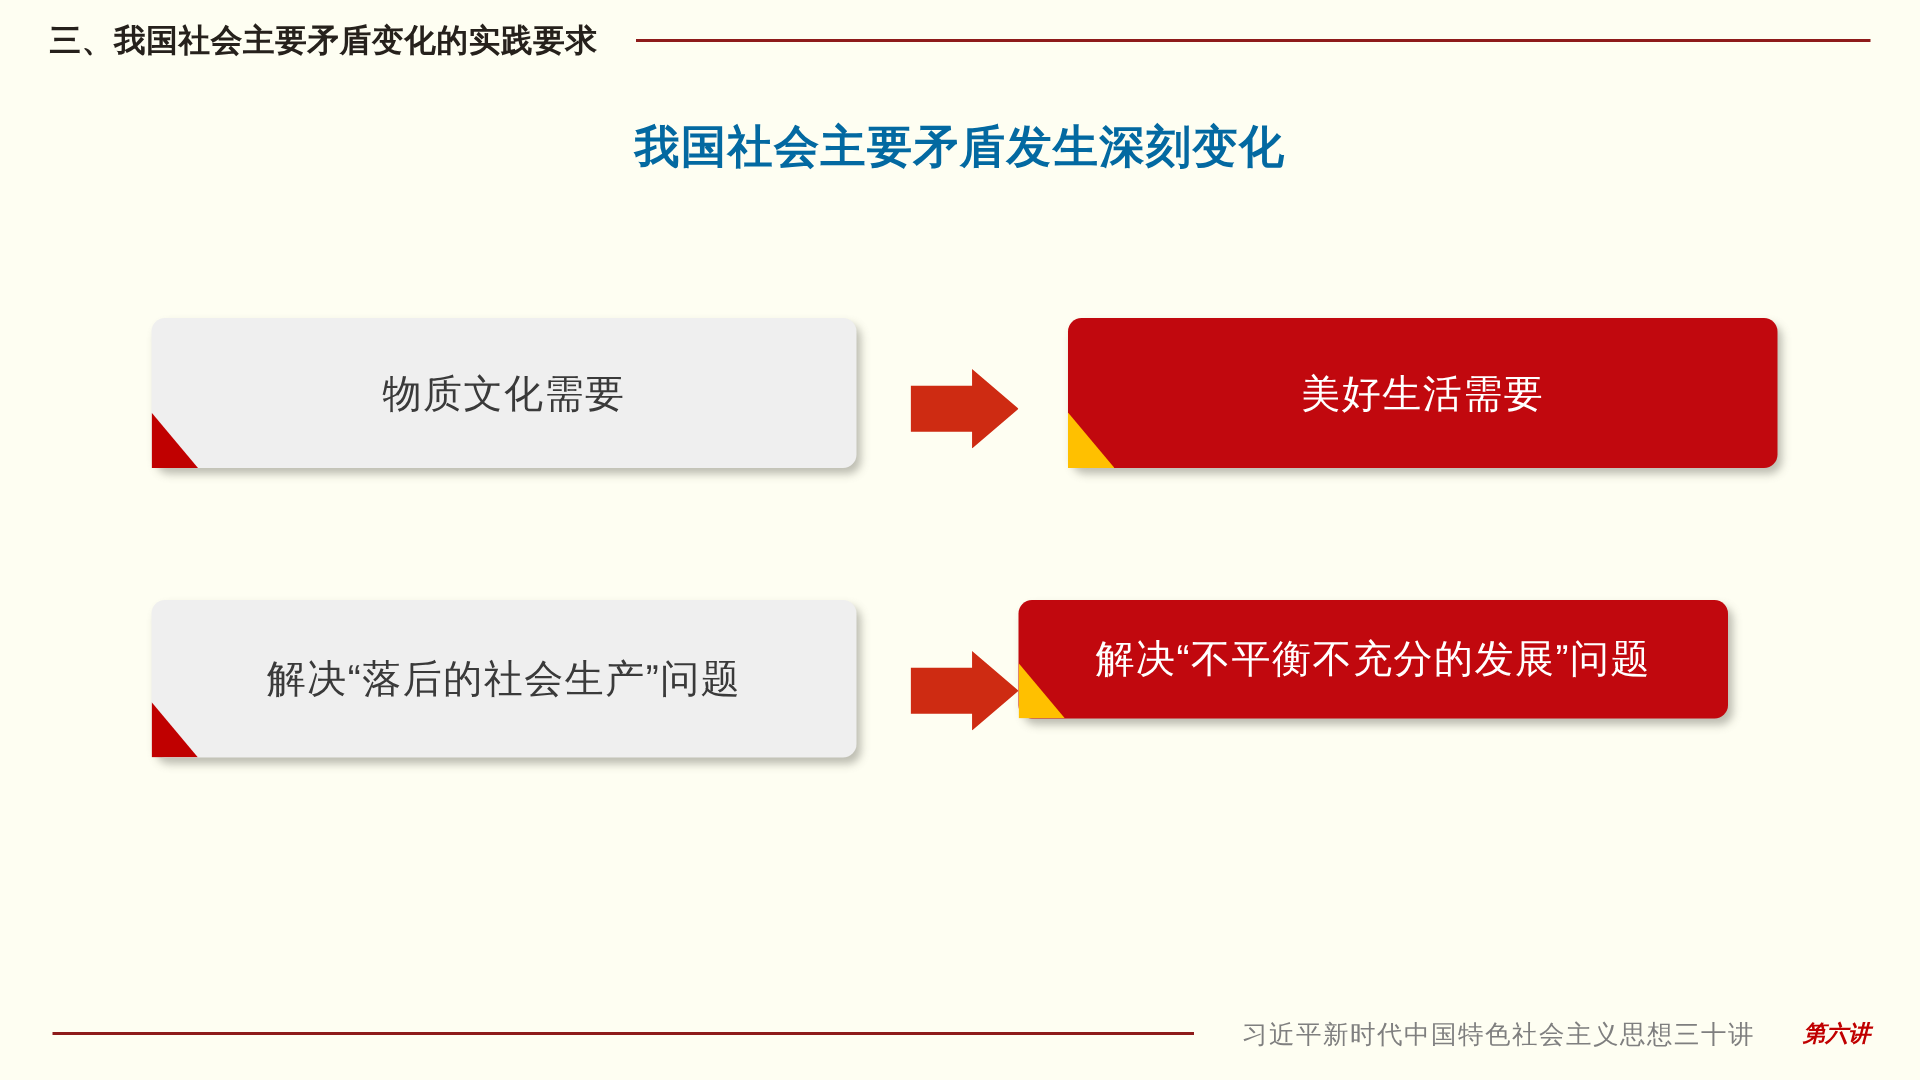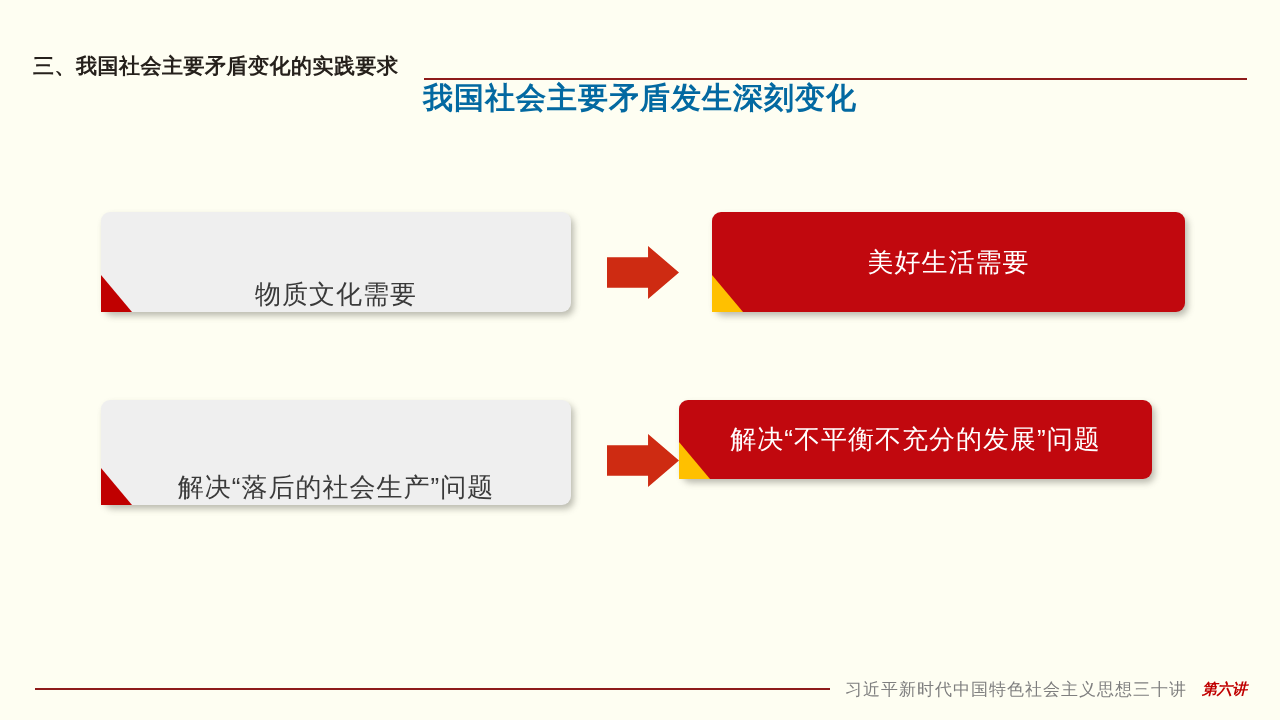--- a/index.html
+++ b/index.html
@@ -5,34 +5,34 @@
   html,body{margin:0;padding:0;}
   body{
     width:1280px;height:720px;overflow:hidden;
     font-family:"Liberation Sans","DejaVu Sans",sans-serif;
     background:var(--background,#FEFEF2);
   }
   .slide{position:relative;width:1280px;height:720px;}
 
   
   .header{position:absolute;left:33px;right:33px;top:12px;height:30px;
-          display:flex;align-items:flex-end;gap:25px;margin-top:38px;}
+          display:flex;align-items:center;gap:25px;}
   .header-title{font-size:21px;font-weight:700;color:var(--header_text,#26211C);
                 letter-spacing:.5px;white-space:nowrap;}
   .header-line{flex:1;height:2px;background:var(--accent_line,#8E1B1B);}
 
   
   .main-title{position:absolute;left:0;right:0;top:78px;text-align:center;
               font-size:30px;font-weight:700;color:#0369a1;letter-spacing:1px;}
 
   
   .box{position:absolute;border-radius:9px;display:flex;align-items:center;
        justify-content:center;box-shadow:3px 4px 6px rgba(110,110,100,.45);}
   .box-gray{background:var(--box_gray_bg,#EFEFEF);
-            color:var(--box_gray_text,#3A3A3A);align-items:flex-end;}
+            color:var(--box_gray_text,#3A3A3A);}
   .box-red{background:var(--box_red_bg,#C1080E);color:#FFFFFF;}
   .box-label{font-size:26px;letter-spacing:1px;white-space:nowrap;}
 
   .b-r1-left {left:101px;top:212px;width:470px;height:100px;}
   .b-r1-right{left:712px;top:212px;width:473px;height:100px;}
   .b-r2-left {left:101px;top:400px;width:470px;height:105px;}
   .b-r2-right{left:679px;top:400px;width:473px;height:79px;}
 
   
   .corner{position:absolute;left:0;bottom:0;width:31px;height:37px;
@@ -43,21 +43,21 @@
   
   .arrow{position:absolute;width:72px;height:53px;
          background:var(--arrow,#CE2B12);
          clip-path:polygon(0 21%,57% 21%,57% 0,100% 50%,57% 100%,57% 79%,0 79%);
          filter:drop-shadow(3px 4px 3px rgba(110,110,100,.5));}
   .a-r1{left:607px;top:246px;}
   .a-r2{left:607px;top:434px;}
 
   
   .footer{position:absolute;left:35px;right:33px;top:675px;height:28px;
-          display:flex;align-items:center;gap:15px;}
+          display:flex;align-items:center;gap:32px;}
   .footer-line{flex:1;height:2px;background:var(--accent_line,#8E1B1B);}
   .footer-series{font-size:17px;letter-spacing:1px;color:var(--footer_text,#7F7F7F);
                  white-space:nowrap;}
   .footer-lecture{font-family:"DejaVu Serif","Liberation Serif",serif;
                   font-style:italic;font-weight:700;font-size:15px;
                   color:var(--lecture_red,#C00000);white-space:nowrap;}
 </style>
 </head>
 <body>
 

